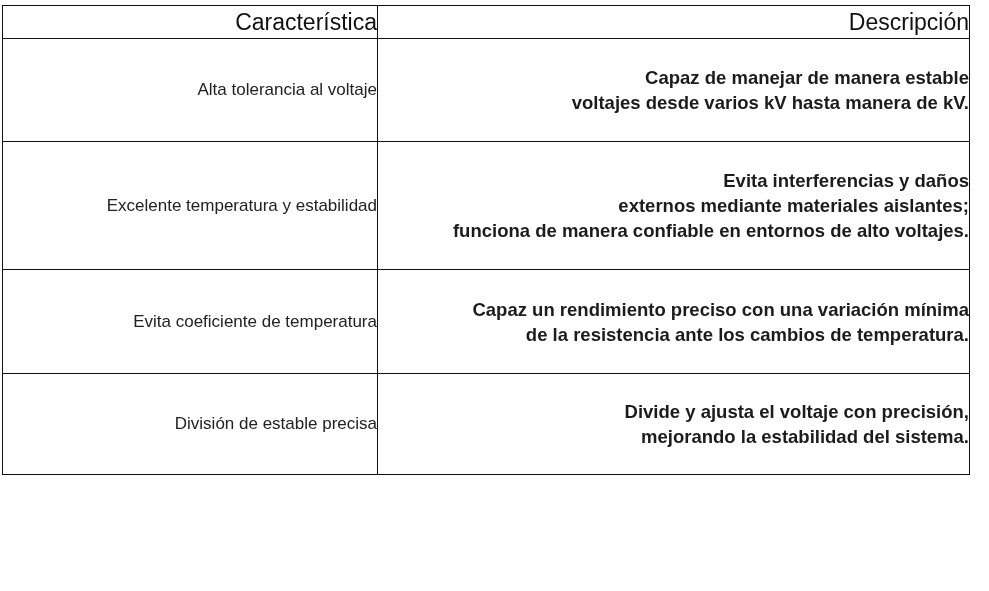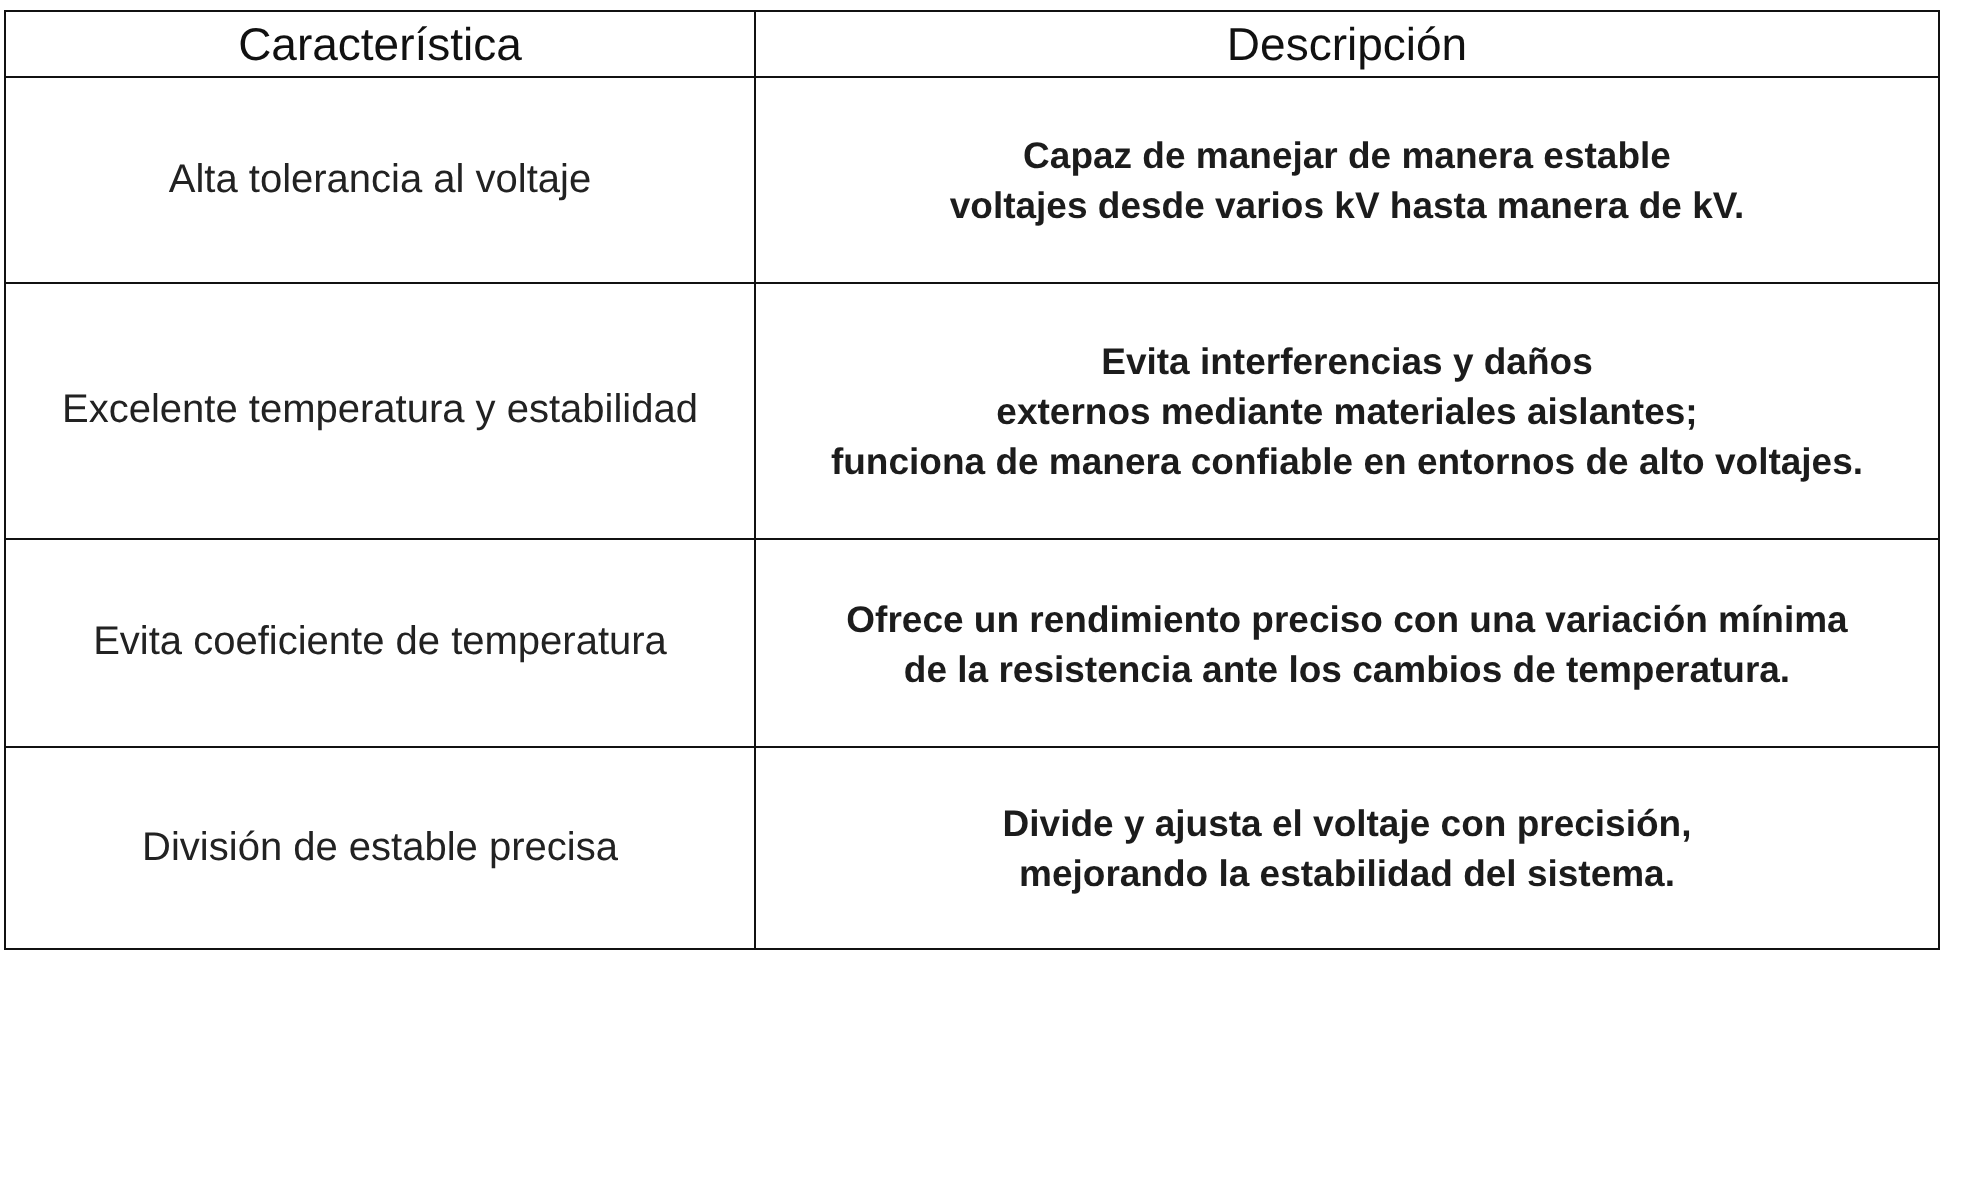--- a/index.html
+++ b/index.html
@@ -18,35 +18,35 @@
     .table {
       position: absolute;
       left: 2px;
       top: 5px;
       width: 967px;
       border-collapse: collapse;
       table-layout: fixed;
     }
     .table td, .table th {
       border: 1.6px solid #111111;
-      text-align: center;
+      text-align: right;
       vertical-align: middle;
       padding: 0;
       font-weight: normal;
     }
     .col-feature { width: 375px; }
     .col-desc { width: 592px; }
     .table th {
       font-size: 23px;
       height: 32px;
       line-height: 30px;
       color: #111111;
     }
     .table td.feature {
-      font-size: 20px;
+      font-size: 17px;
       color: #222222;
     }
     .table td.desc {
       font-size: 18.5px;
       line-height: 25px;
       color: #1c1c1c;
     }
     .desc .line { display: block; white-space: nowrap; font-weight: bold; }
     tr.r1 td { height: 102px; }
     tr.r2 td { height: 127px; }
@@ -80,21 +80,21 @@
       <td class="feature">Excelente temperatura y estabilidad</td>
       <td class="desc">
         <span class="line">Evita interferencias y daños</span>
         <span class="line">externos mediante materiales aislantes;</span>
         <span class="line">funciona de manera confiable en entornos de alto voltajes.</span>
       </td>
     </tr>
     <tr class="r3">
       <td class="feature">Evita coeficiente de temperatura</td>
       <td class="desc">
-        <span class="line">Ofrece un rendimiento preciso con una variación mínima</span>
+        <span class="line">Capaz un rendimiento preciso con una variación mínima</span>
         <span class="line">de la resistencia ante los cambios de temperatura.</span>
       </td>
     </tr>
     <tr class="r5">
       <td class="feature">División de estable precisa</td>
       <td class="desc">
         <span class="line">Divide y ajusta el voltaje con precisión,</span>
         <span class="line">mejorando la estabilidad del sistema.</span>
       </td>
     </tr>

